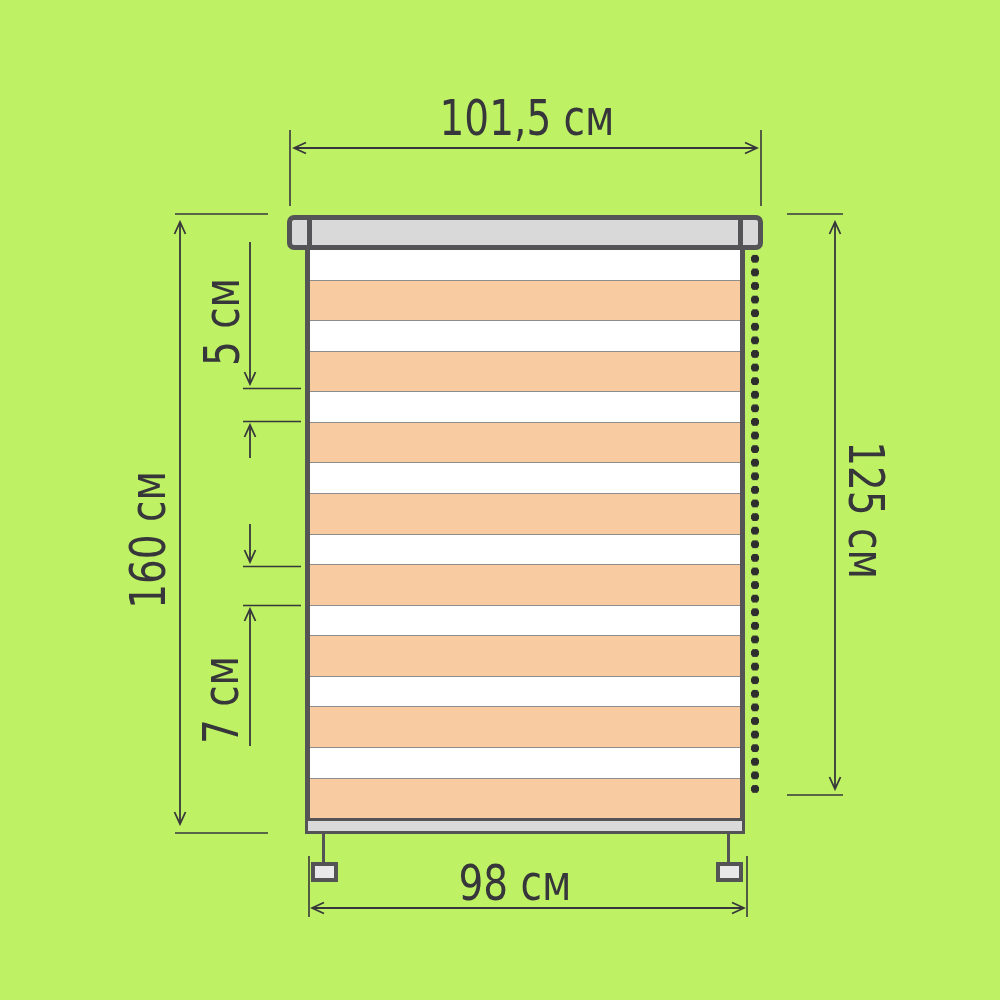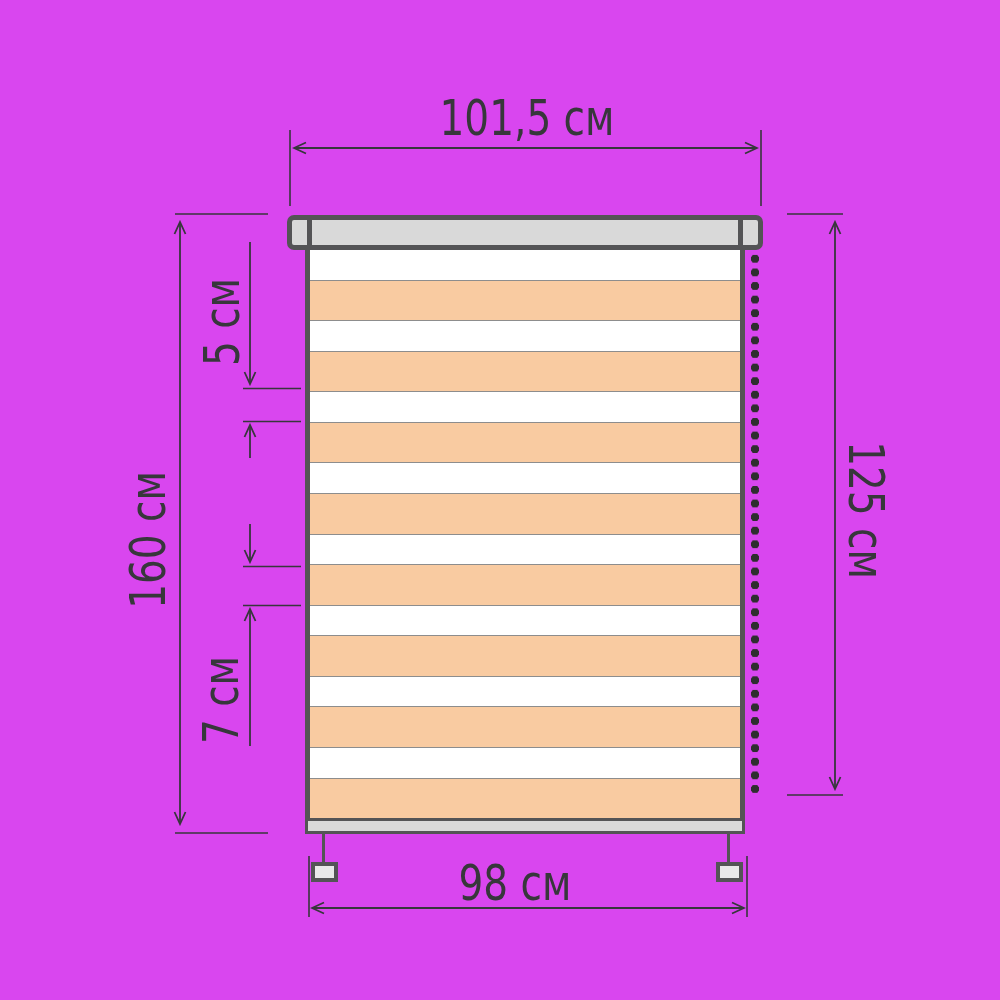--- a/index.html
+++ b/index.html
@@ -1,17 +1,17 @@
 <!DOCTYPE html>
 <html style="--ink: #37373b; --outline: #545456; --cassette-fill: #d9d9d9; --stripe-fill: #f9cba1; --stripe-gap-fill: #ffffff; --separator: #8d8d8d; --chain-bead: #2e2e2e; --bracket-fill: #e9e9e9;"><head>
 <meta charset="utf-8">
 <style>
   html,body{margin:0;padding:0;background:#ffffff;}
   .canvas{
-    position:relative;width:1000px;height:1000px;background:#d946ef;overflow:hidden;
+    position:relative;width:1000px;height:1000px;background:#bef264;overflow:hidden;
     font-family:"DejaVu Sans", sans-serif;
   }
   
   svg.dim-lines{position:absolute;left:0;top:0;width:1000px;height:1000px;}
   svg.dim-lines line{stroke:var(--ink);stroke-width:1.8;fill:none;}
   svg.dim-lines line.thin{stroke-width:1.6;}
   #arr path{stroke:var(--ink);stroke-width:1.8;fill:none;}
   
   .dim-label{
     position:absolute;font-size:50px;color:var(--ink);white-space:nowrap;line-height:1;

